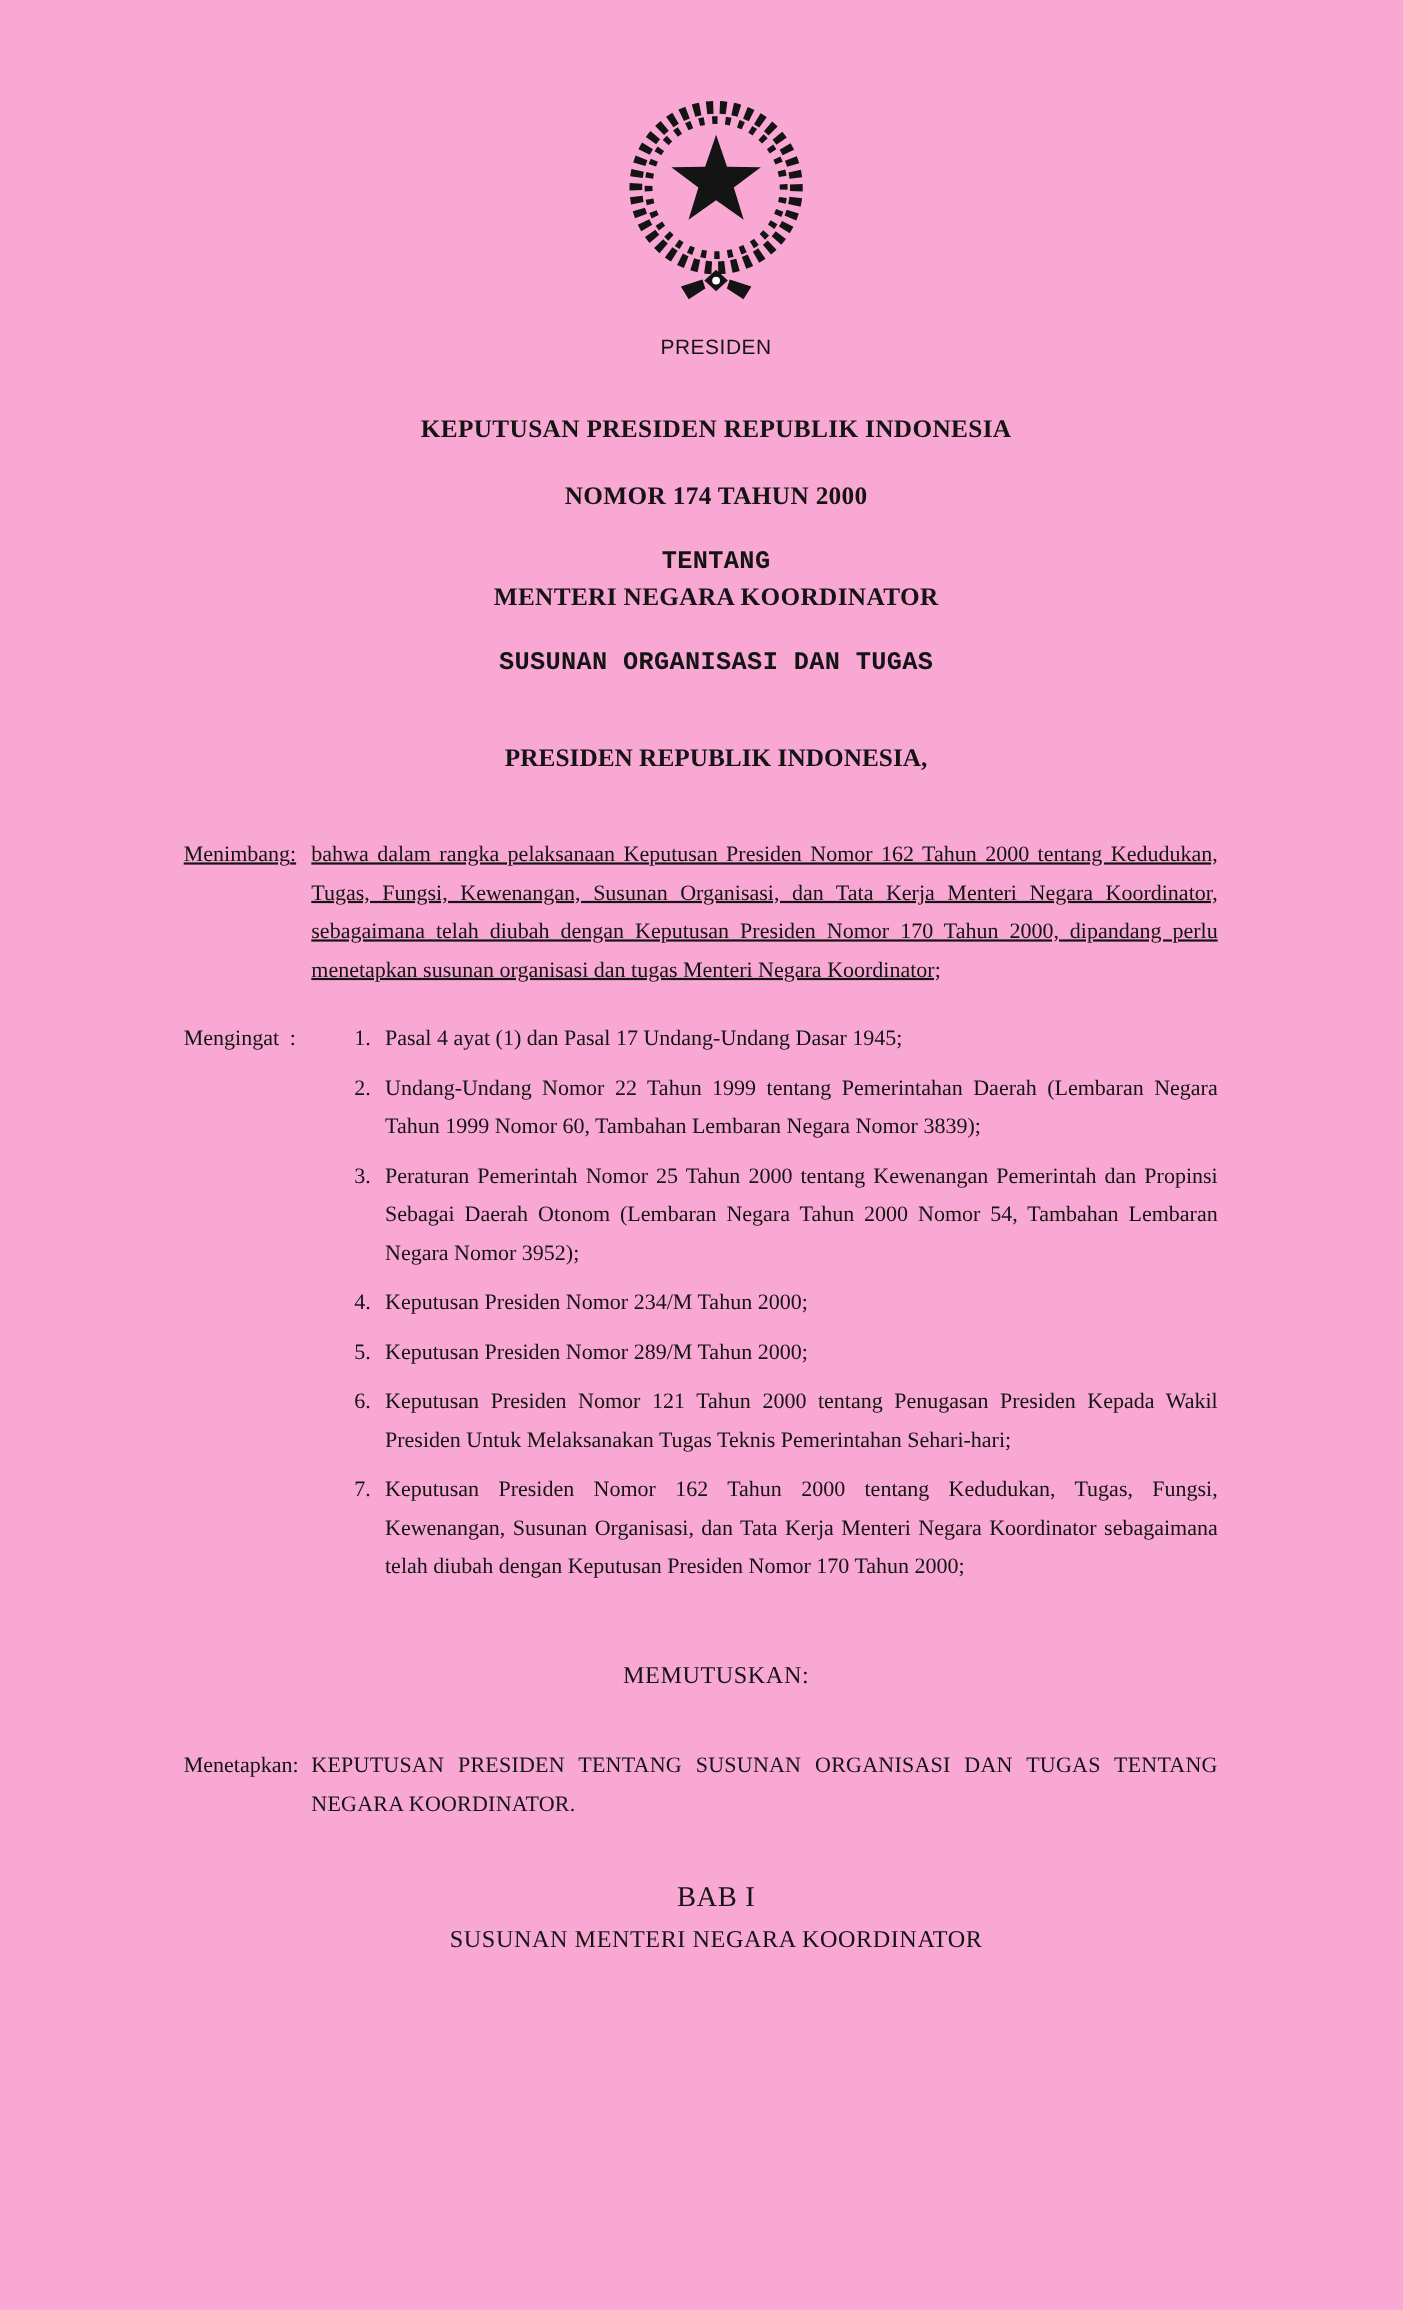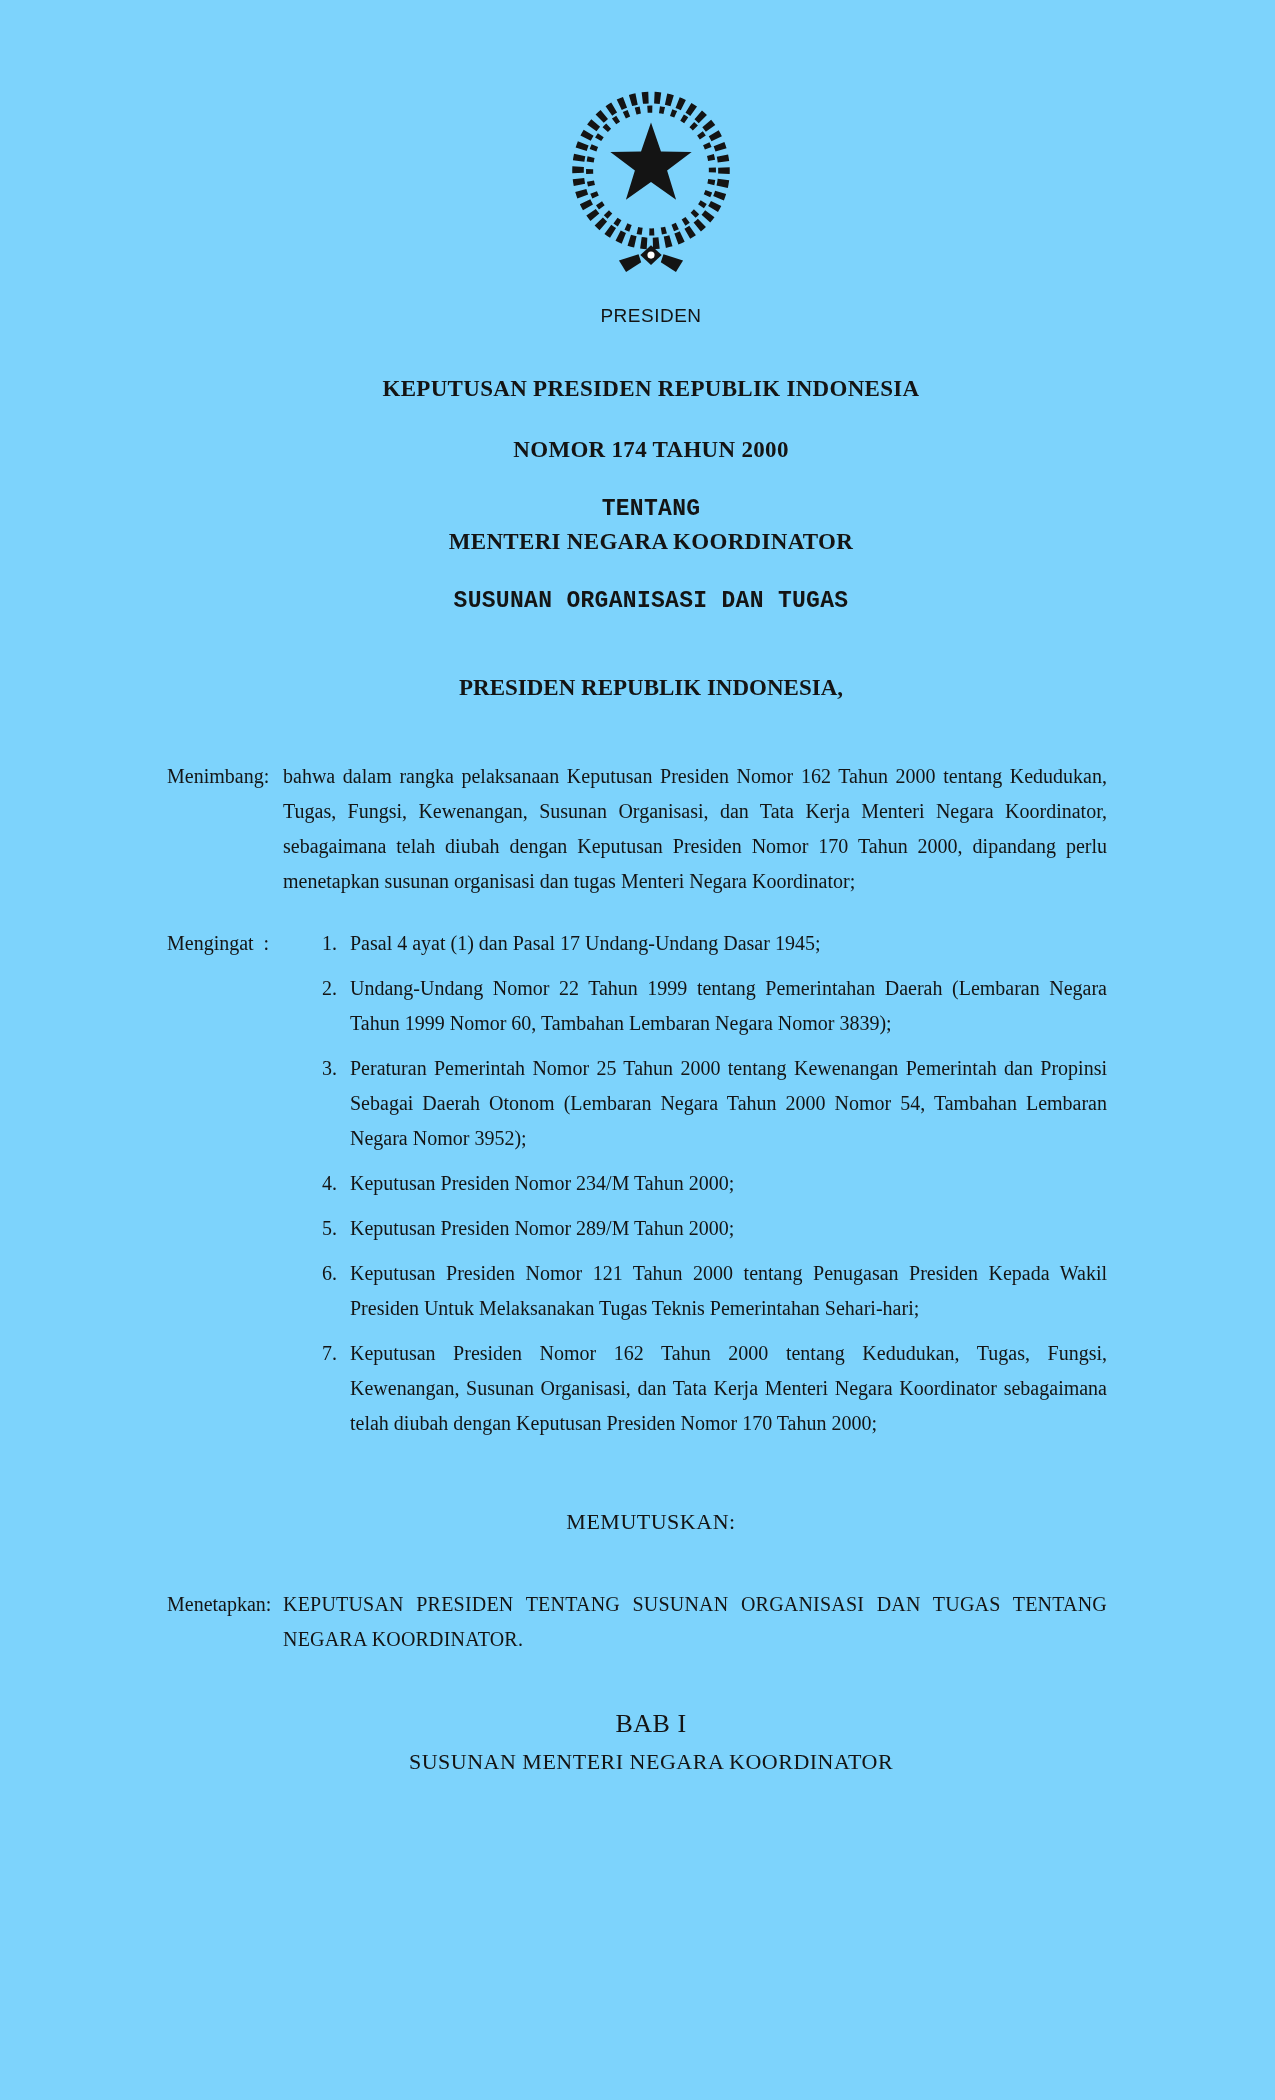--- a/index.html
+++ b/index.html
@@ -2,21 +2,21 @@
 <html><head>
 <meta charset="utf-8">
 <style>
   * { margin: 0; padding: 0; box-sizing: border-box; }
   html, body { background: #e8e8e8; }
   .page {
     position: relative;
     width: 1275px;
     height: 2100px;
     margin: 0 auto;
-    background: #7dd3fc;
+    background: #f9a8d4;
     color: #141414;
     font-family: "Liberation Serif", "DejaVu Serif", serif;
     font-size: 20px;
     overflow: hidden;
   }
   .content {
     padding: 85px 168px 0 167px; 
   }
   
   .emblem-wrap {
@@ -56,21 +56,21 @@
   .clause-label {
     flex: none;
     width: 116px;
     display: flex;
     justify-content: space-between;
     padding-right: 14px;
     line-height: 35px;
   }
   .clause-body { flex: 1; line-height: 35px; }
   .justified { text-align: justify; }
-  .menimbang { margin-top: 58px; }
+  .menimbang { margin-top: 58px; text-decoration: underline; }
   .mengingat { margin-top: 27px; }
   
   .legal-list { list-style: none; }
   .legal-list li { display: flex; padding-left: 39px; }
   .legal-list li + li { margin-top: 10px; }
   .legal-list .num { flex: none; width: 28px; line-height: 35px; }
   .legal-list .itext { flex: 1; line-height: 35px; }
   
   .memutuskan {
     margin-top: 68px;

